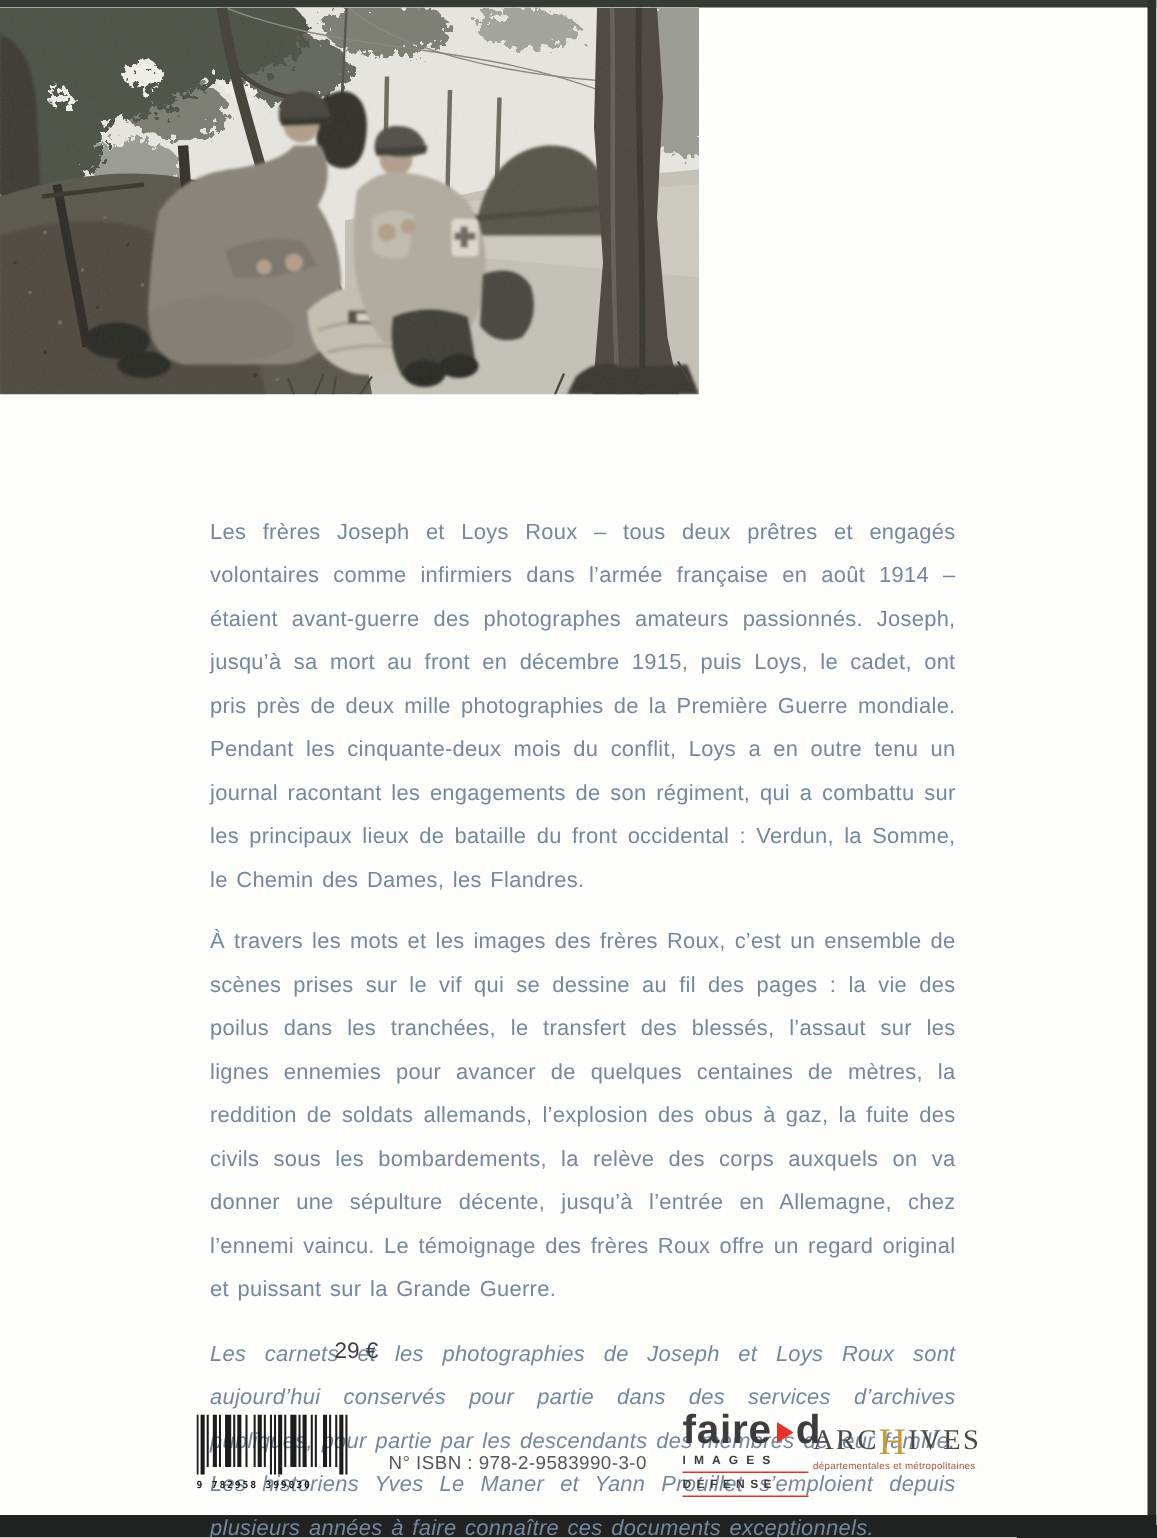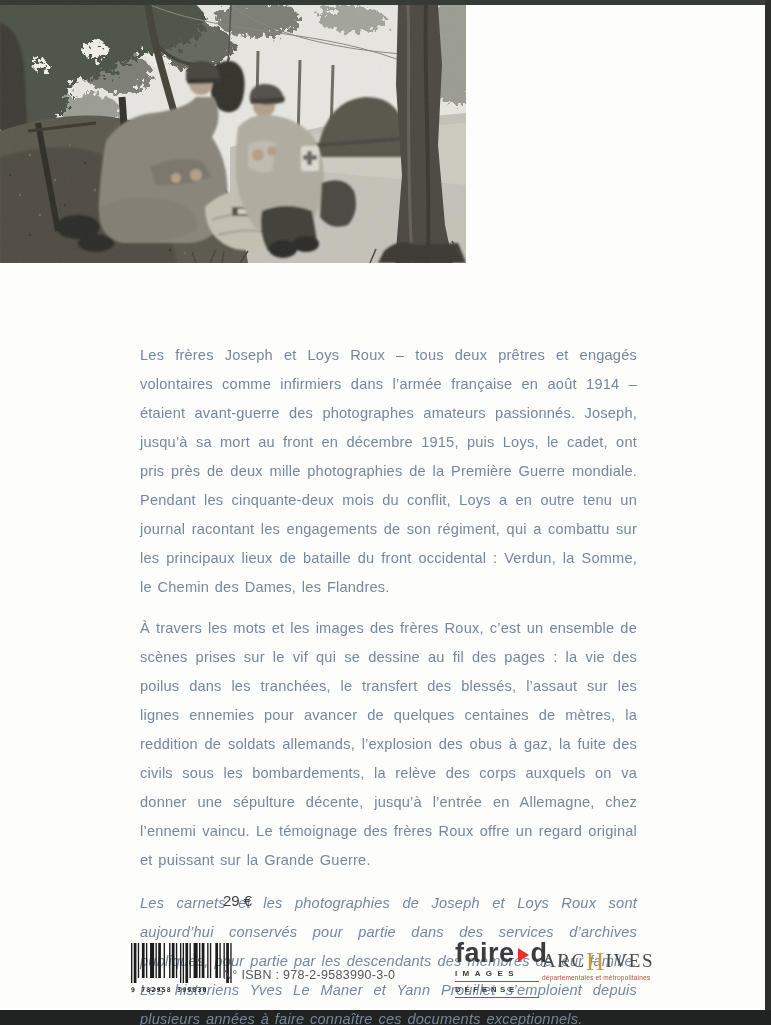--- a/index.html
+++ b/index.html
@@ -27,21 +27,21 @@
   .synopsis p.italic{font-style:italic;margin-top:14px;}
 
   
   .barcode{position:absolute;left:131px;top:943px;width:104px;text-align:left;font-weight:bold;}
   .barcode svg{display:block;}
   .barcode-digits{
     font-family:"DejaVu Sans Mono",monospace;font-size:6.5px;color:#1c1c1c;
     letter-spacing:1.2px;margin-top:1px;white-space:nowrap;
   }
   .price{position:absolute;left:223px;top:892px;font-size:15px;color:#3f3f41;text-align:center;}
-  .isbn{position:absolute;left:223px;top:968px;font-size:12.5px;color:#55575a;letter-spacing:.3px;}
+  .isbn{position:absolute;left:223px;top:968px;font-size:12.5px;color:#55575a;letter-spacing:.3px;padding-left:36px;}
 
   
   .ecpad{position:absolute;left:455px;top:940px;width:84px;}
   .ecpad-word{
     font-size:27px;font-weight:bold;color:#3c3c3e;letter-spacing:.5px;
     line-height:26px;display:flex;align-items:center;
   }
   .play-tri{
     display:inline-block;width:0;height:0;margin:4px 2px 0 3px;
     border-left:11px solid #e8312a;border-top:7px solid transparent;border-bottom:7px solid transparent;

